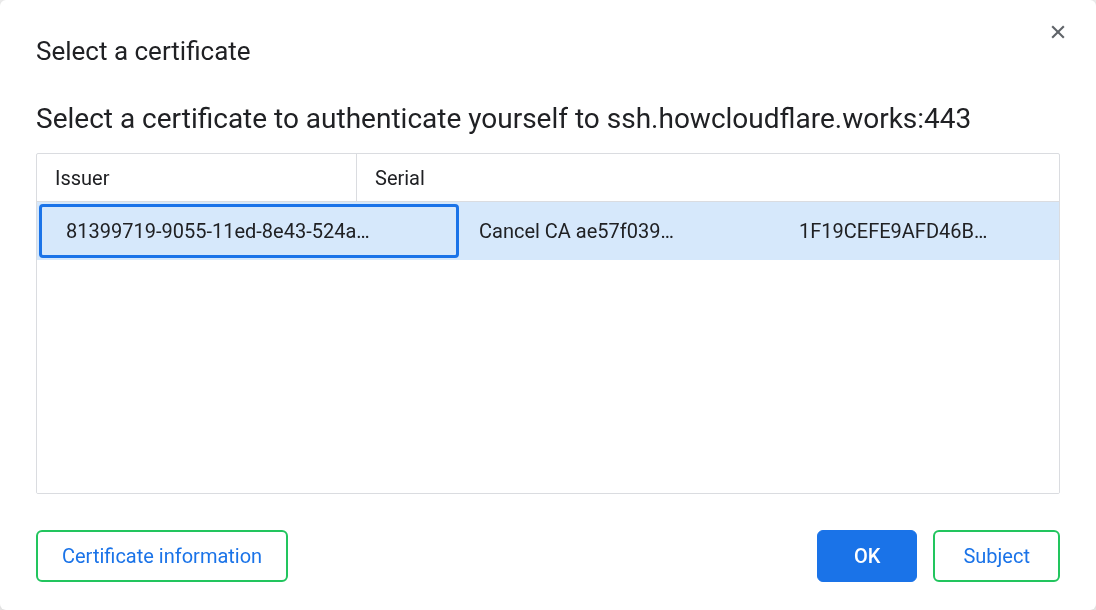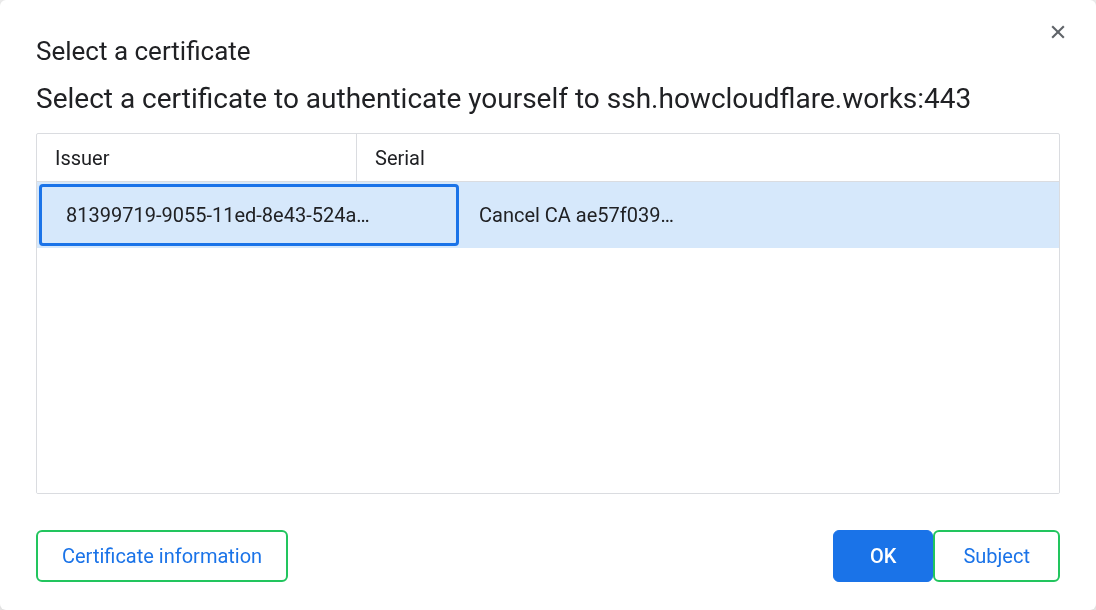--- a/index.html
+++ b/index.html
@@ -38,21 +38,21 @@
       color: #5f6368;
     }
     .close-btn svg {
       width: 20px;
       height: 20px;
     }
     .dialog-title {
       font-size: 26px;
       font-weight: 400;
       color: #202124;
-      margin-bottom: 16px;
+      margin-bottom: 36px;
     }
     .dialog-subtitle {
       font-size: 28px;
       font-weight: 400;
       color: #202124;
       margin-bottom: 18px;
     }
     .cert-table {
       border: 1px solid #dadce0;
       border-radius: 2px;
@@ -77,21 +77,21 @@
     }
     .cert-header-cell:last-child {
       border-right: none;
     }
     .cert-body {
       flex: 1;
       background: #fff;
     }
     .cert-row {
       display: flex;
-      height: 66px;
+      height: 58px;
       background: #d6e8fb;
     }
     .cert-cell {
       padding: 0 18px;
       font-size: 20px;
       color: #202124;
       display: flex;
       align-items: center;
       overflow: hidden;
       white-space: nowrap;
@@ -130,20 +130,21 @@
       padding: 12px 36px;
       font-weight: 500;
     }
     .btn-secondary {
       color: #1a73e8;
       background: #fff;
       padding: 12px 28px;
     }
     .footer-right {
       display: flex;
+      gap: 16px;
     }
   </style>
 </head>
 <body>
 
 <div class="dialog">
   <div class="close-btn">
     <span>
       <svg viewBox="0 0 24 24" fill="none" stroke="currentColor" stroke-width="2.5">
         <line x1="5" y1="5" x2="19" y2="19"></line>
@@ -157,20 +158,21 @@
 
   <div class="cert-table">
     <div class="cert-header">
       <div class="cert-header-cell col-issuer">Issuer</div>
       <div class="cert-header-cell col-serial">Serial</div>
     </div>
     <div class="cert-body">
       <div class="cert-row">
         <div class="cert-cell col-subject selected">81399719-9055-11ed-8e43-524a…</div>
         <div class="cert-cell col-issuer">Cancel CA ae57f039…</div>
+        <div class="cert-cell col-serial">1F19CEFE9AFD46B…</div>
       </div>
     </div>
   </div>
 
   <div class="dialog-footer">
     <button class="btn btn-link">Certificate information</button>
     <div class="footer-right">
       <button class="btn btn-primary">OK</button>
       <button class="btn btn-secondary">Subject</button>
     </div>

